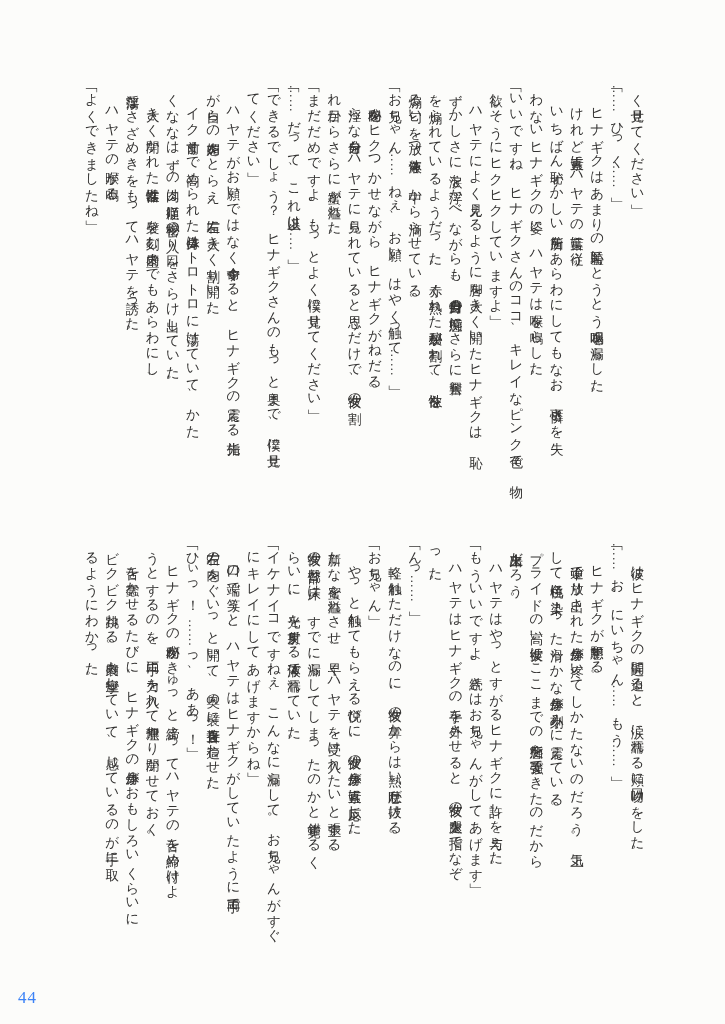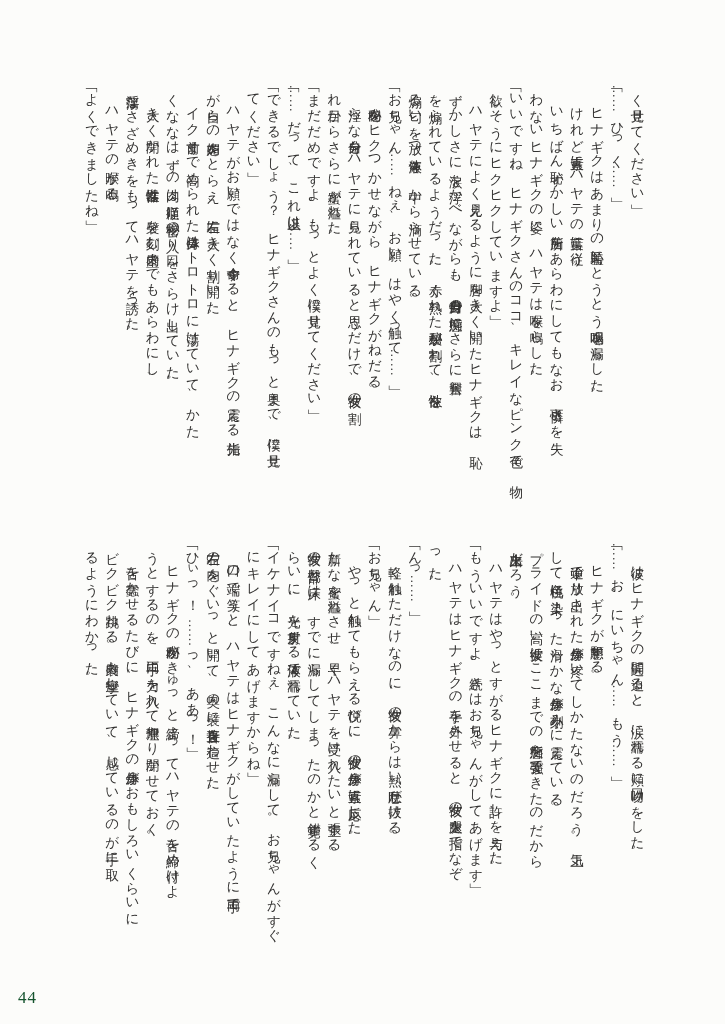--- a/index.html
+++ b/index.html
@@ -29,21 +29,21 @@
   .vblock-bottom { top: 542px; right: 78px; }
   .vline {
     display: block;
   }
   .page-number {
     position: absolute;
     left: 18px;
     top: 988px;
     font-size: 17px;
     letter-spacing: 1px;
-    color: #14532d;
+    color: #3b82f6;
   }
 </style>
 </head>
 <body>
 
 <div class="page">
   <div class="vblock vblock-top" id="block-top">
       <div class="vline">く見せてください」</div>
       <div class="vline">「……ひっく……」</div>
       <div class="vline">　ヒナギクはあまりの羞恥にとうとう嗚咽を漏らした。</div>

